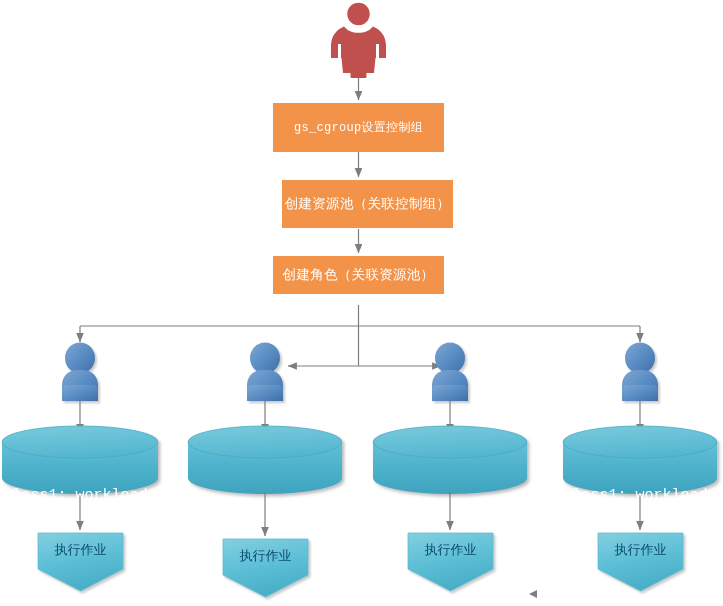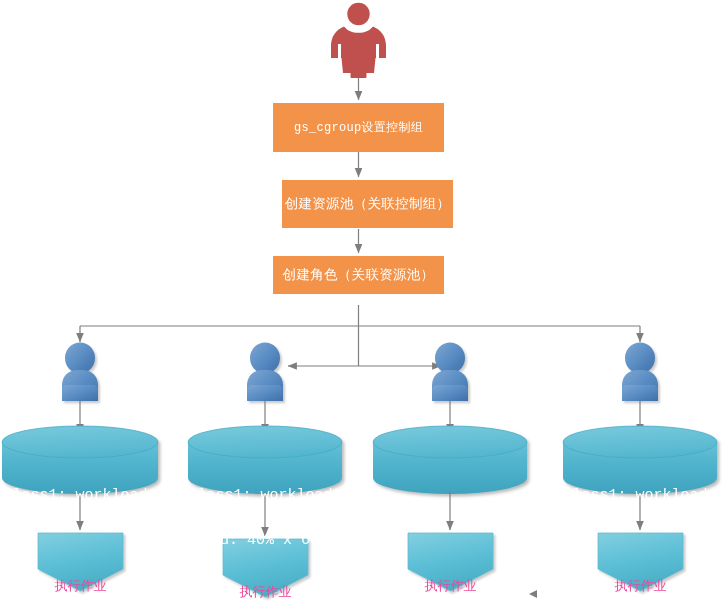--- a/index.html
+++ b/index.html
@@ -7,22 +7,22 @@
   body{width:723px;height:606px;position:relative;overflow:hidden;
        font-family:"Liberation Sans","DejaVu Sans",sans-serif;}
   #canvas{position:absolute;left:0;top:0;width:723px;height:606px;}
   svg.layer{position:absolute;left:0;top:0;width:723px;height:606px;overflow:visible;}
   .proc-box{position:absolute;background:#F3934A;display:flex;align-items:center;
             justify-content:center;color:#ffffff;letter-spacing:0.3px;}
   .proc-box.mono{font-family:"Liberation Mono","DejaVu Sans Mono",monospace;font-size:12px;}
   .proc-box.cjk{font-size:13.5px;}
   .pool-label{position:absolute;color:#ffffff;font-family:"Liberation Mono","DejaVu Sans Mono",monospace;
               font-size:15px;line-height:15px;text-align:center;white-space:pre;pointer-events:none;}
-  .job-label{position:absolute;color:#ec4899;font-size:13px;text-align:center;
-             width:100%;pointer-events:none;margin-top:36px;}
+  .job-label{position:absolute;color:#0c4a6e;font-size:13px;text-align:center;
+             width:100%;pointer-events:none;}
   .job-wrap{position:absolute;}
 </style>
 </head>
 <body>
 
 <div id="canvas">
 
   <svg class="layer" viewBox="0 0 723 606">
     <defs>
       <marker id="arrow" markerWidth="9" markerHeight="9" refX="7.4" refY="3.2" orient="auto" markerUnits="strokeWidth">
@@ -159,24 +159,20 @@
   <div class="proc-box cjk" style="left:282px;top:180px;width:171px;height:48px;">
     <span>创建资源池（关联控制组）</span>
   </div>
   <div class="proc-box cjk" style="left:273px;top:256px;width:171px;height:38px;">
     <span>创建角色（关联资源池）</span>
   </div>
 
   <div class="pool-label" style="left:0px;top:458px;width:160px;">
     <div>class1: workload1</div>
   </div>
-  <div class="pool-label" style="left:188px;top:458px;width:154px;">
-    <div>class1: workload2</div>
-    <div>cpu: 40% x 60%</div>
-  </div>
   <div class="pool-label" style="left:373px;top:458px;width:154px;">
   </div>
   <div class="pool-label" style="left:563px;top:458px;width:154px;">
     <div>class1: workload1</div>
   </div>
 
   <div class="job-wrap" style="left:38px;top:541px;width:85px;">
     <div class="job-label">执行作业</div>
   </div>
   <div class="job-wrap" style="left:223px;top:547px;width:85px;">

